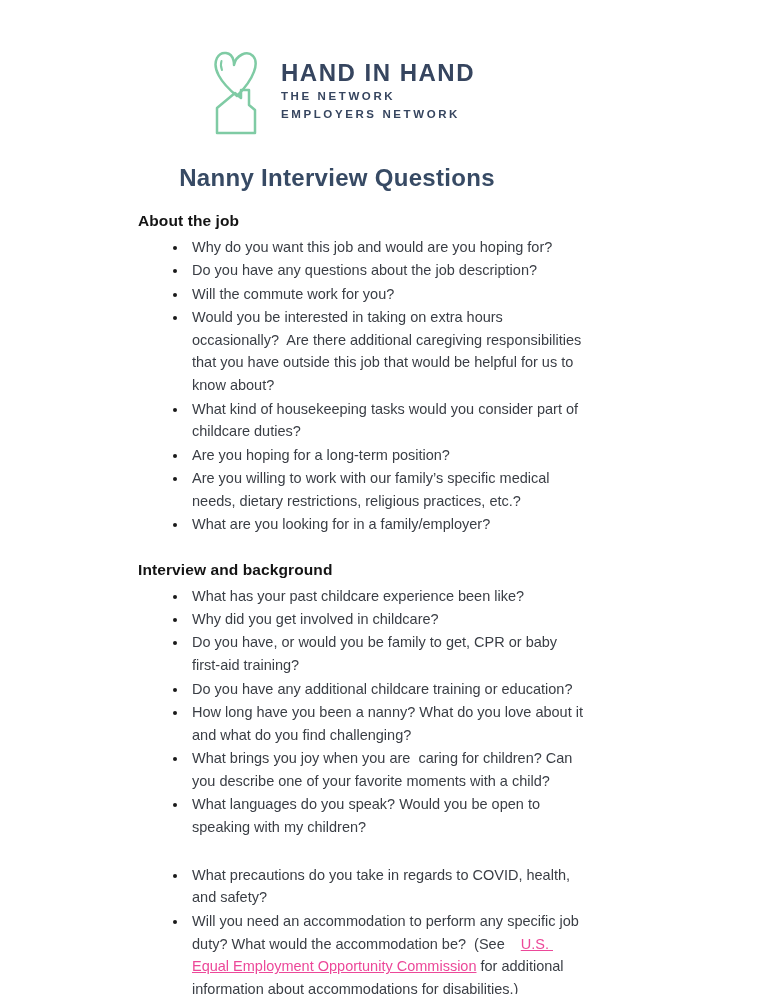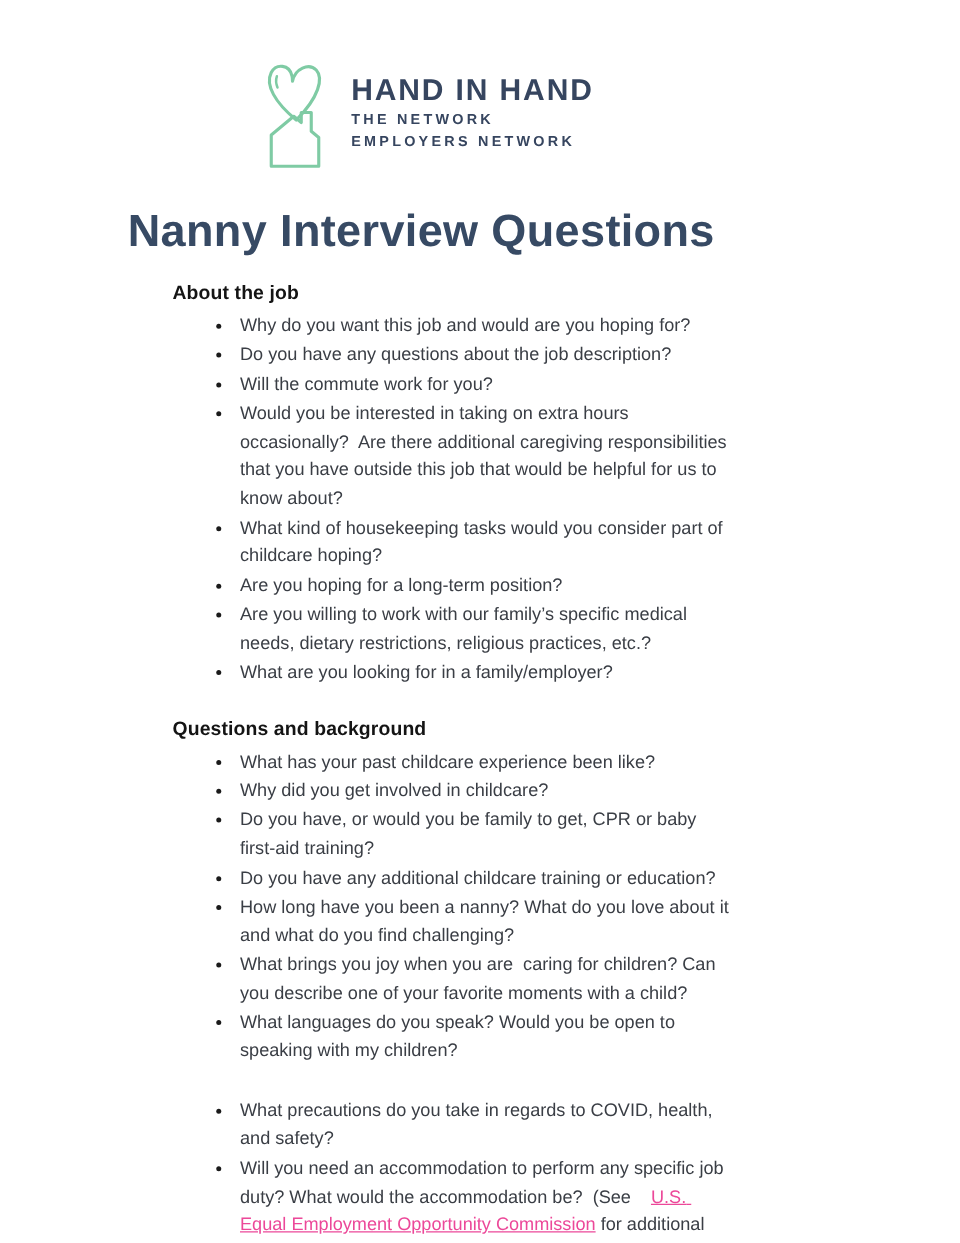--- a/index.html
+++ b/index.html
@@ -39,21 +39,21 @@
     font-weight: bold;
     letter-spacing: 2.6px;
     color: #36455F;
     line-height: 15px;
     margin-top: 3px;
   }
   
   .doc-title {
     margin: 27px 0 0 0;
     text-align: center;
-    font-size: 36px;
+    font-size: 24px;
     font-weight: bold;
     letter-spacing: 0.3px;
     color: #374A64;
   }
   
   .sections { margin-top: 20px; margin-left: 48px; }
   .section { margin-top: 25px; }
   .section:first-child { margin-top: 18px; }
   .section-heading {
     margin: 0 0 6px 0;
@@ -109,28 +109,28 @@
   <h1 class="doc-title">Nanny Interview Questions</h1>
 
   <div class="sections">
       <section class="section">
         <h2 class="section-heading">About the job</h2>
         <ul class="question-list">
           <li class="question-item">Why do you want this job and would are you hoping for?</li>
           <li class="question-item">Do you have any questions about the job description?</li>
           <li class="question-item">Will the commute work for you?</li>
           <li class="question-item">Would you be interested in taking on extra hours occasionally?  Are there additional caregiving responsibilities that you have outside this job that would be helpful for us to know about?</li>
-          <li class="question-item">What kind of housekeeping tasks would you consider part of childcare hoping?</li>
+          <li class="question-item">What kind of housekeeping tasks would you consider part of childcare duties?</li>
           <li class="question-item">Are you hoping for a long-term position?</li>
           <li class="question-item">Are you willing to work with our family’s specific medical needs, dietary restrictions, religious practices, etc.?</li>
           <li class="question-item">What are you looking for in a family/employer?</li>
         </ul>
       </section>
       <section class="section">
-        <h2 class="section-heading">Questions and background</h2>
+        <h2 class="section-heading">Interview and background</h2>
         <ul class="question-list">
           <li class="question-item">What has your past childcare experience been like?</li>
           <li class="question-item">Why did you get involved in childcare?</li>
           <li class="question-item">Do you have, or would you be family to get, CPR or baby first-aid training?</li>
           <li class="question-item">Do you have any additional childcare training or education?</li>
           <li class="question-item">How long have you been a nanny? What do you love about it and what do you find challenging?</li>
           <li class="question-item">What brings you joy when you are  caring for children? Can you describe one of your favorite moments with a child?</li>
           <li class="question-item">What languages do you speak? Would you be open to speaking with my children?</li>
         </ul>
       </section>

